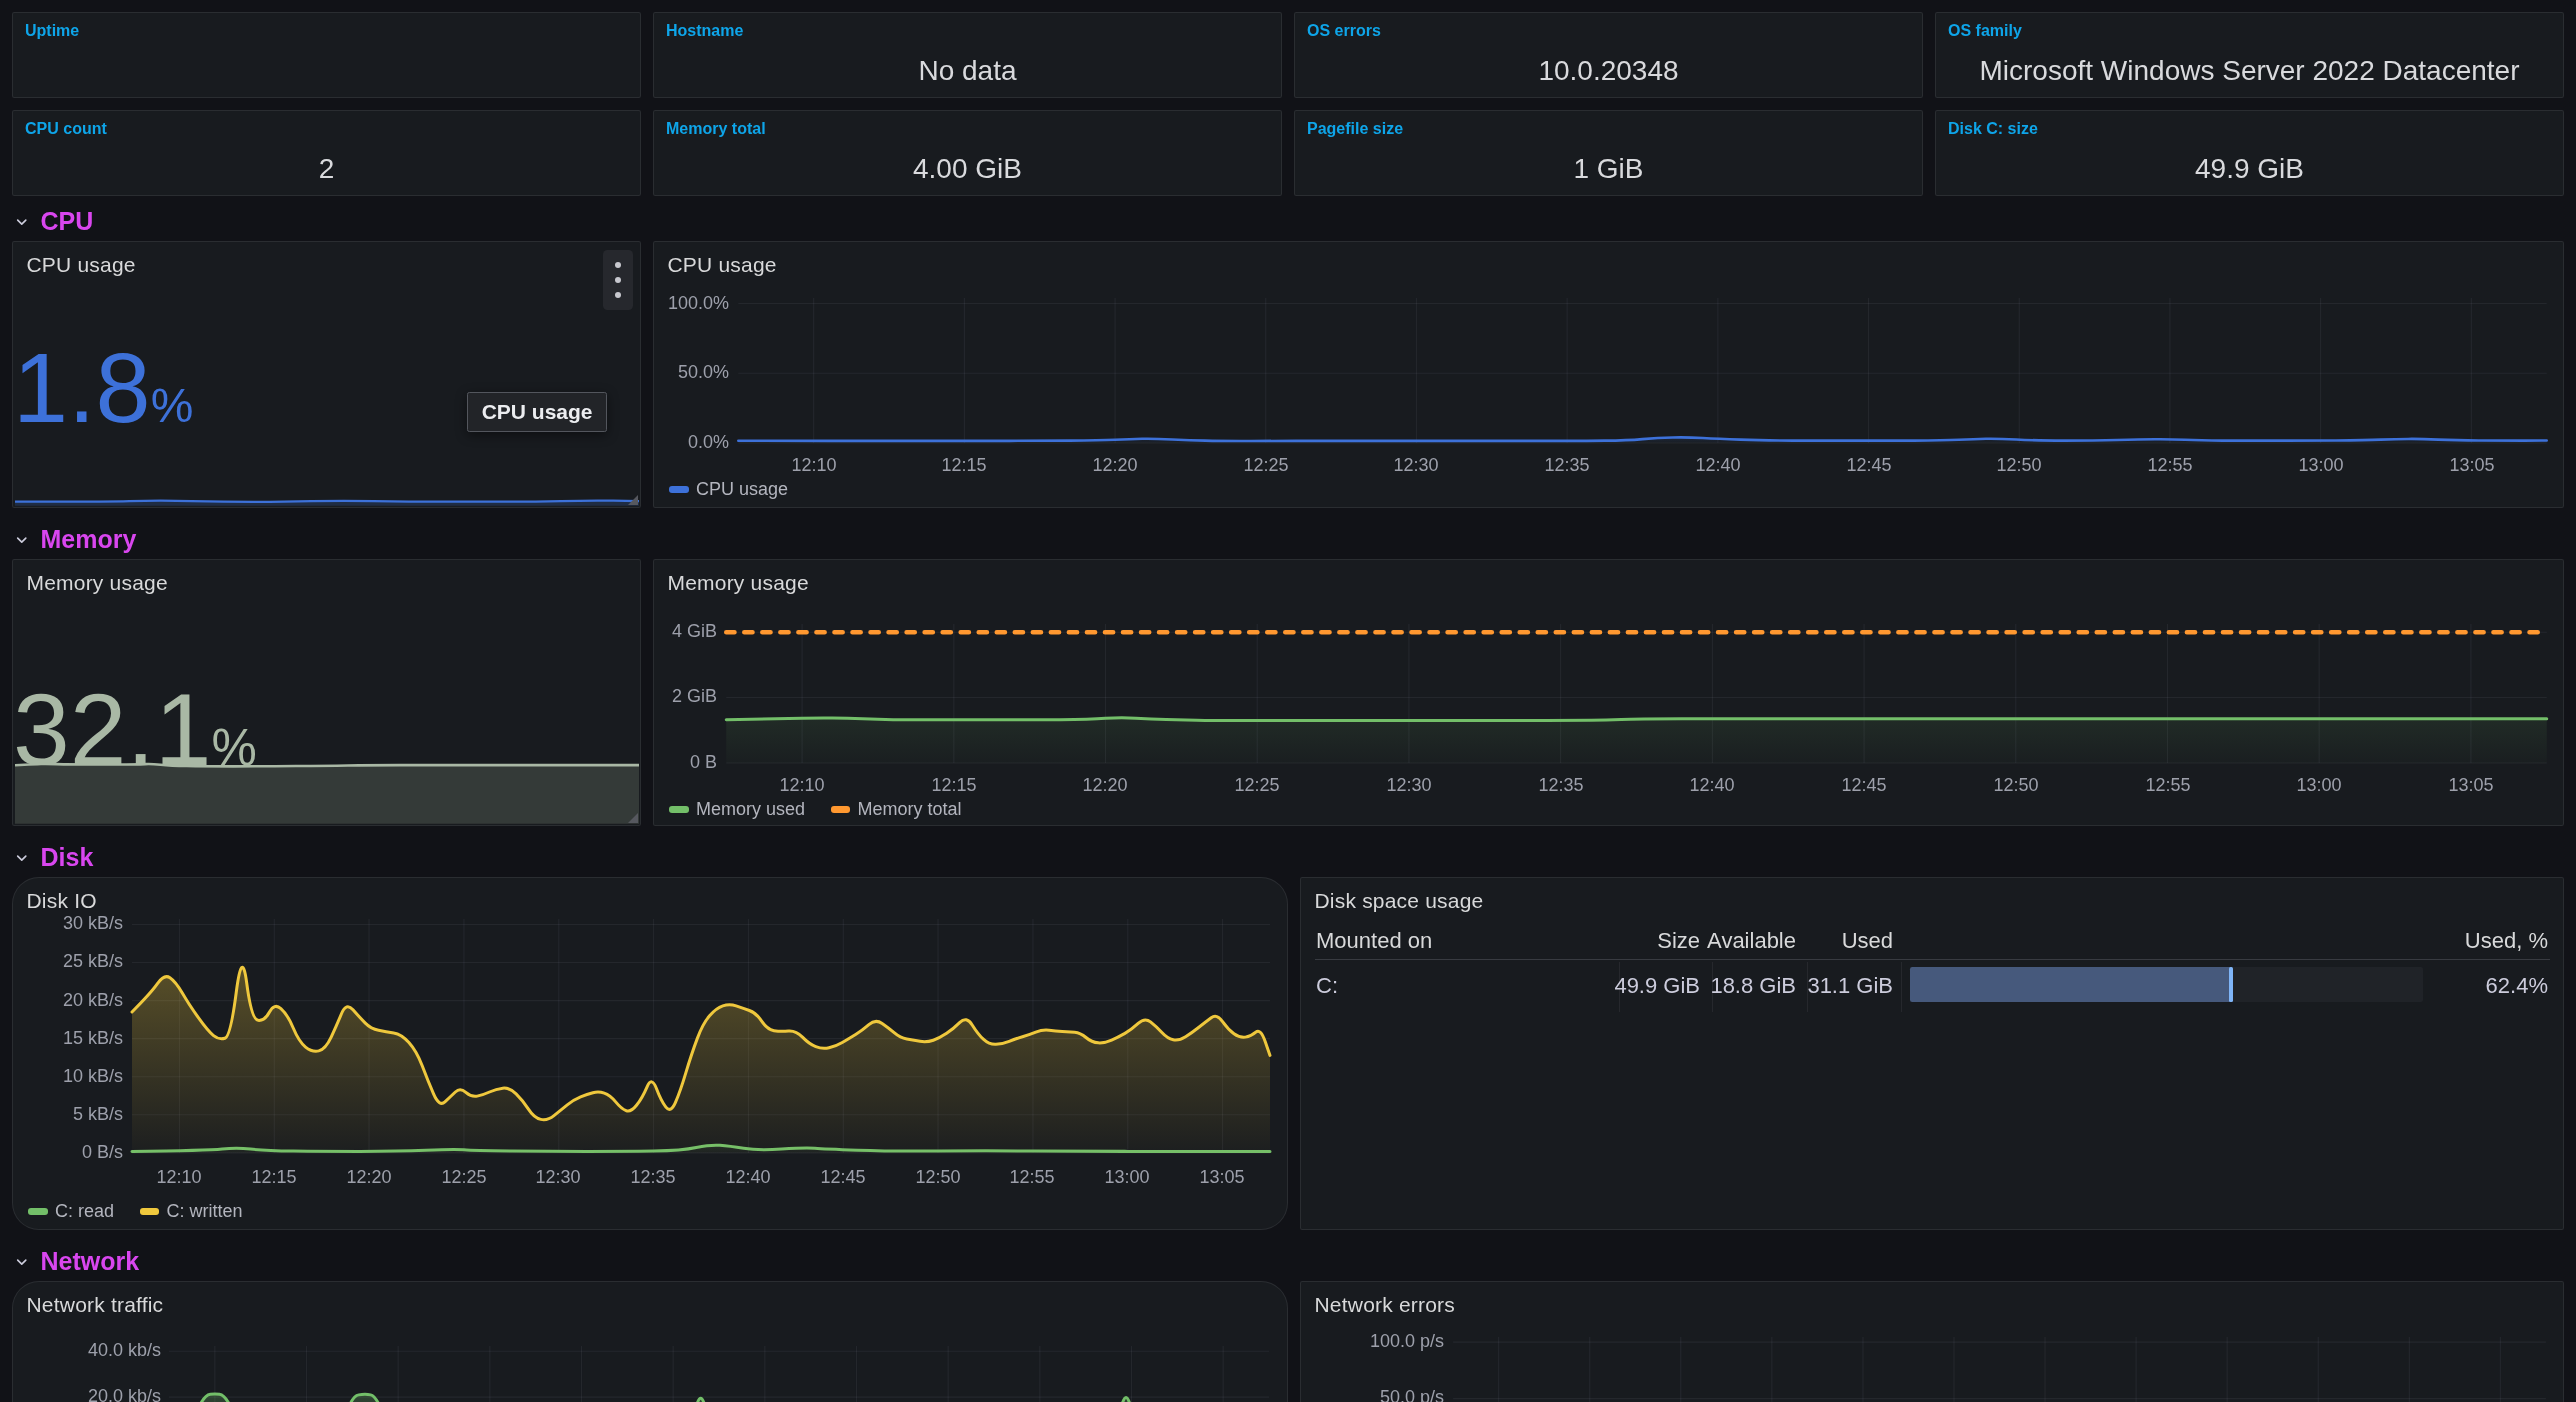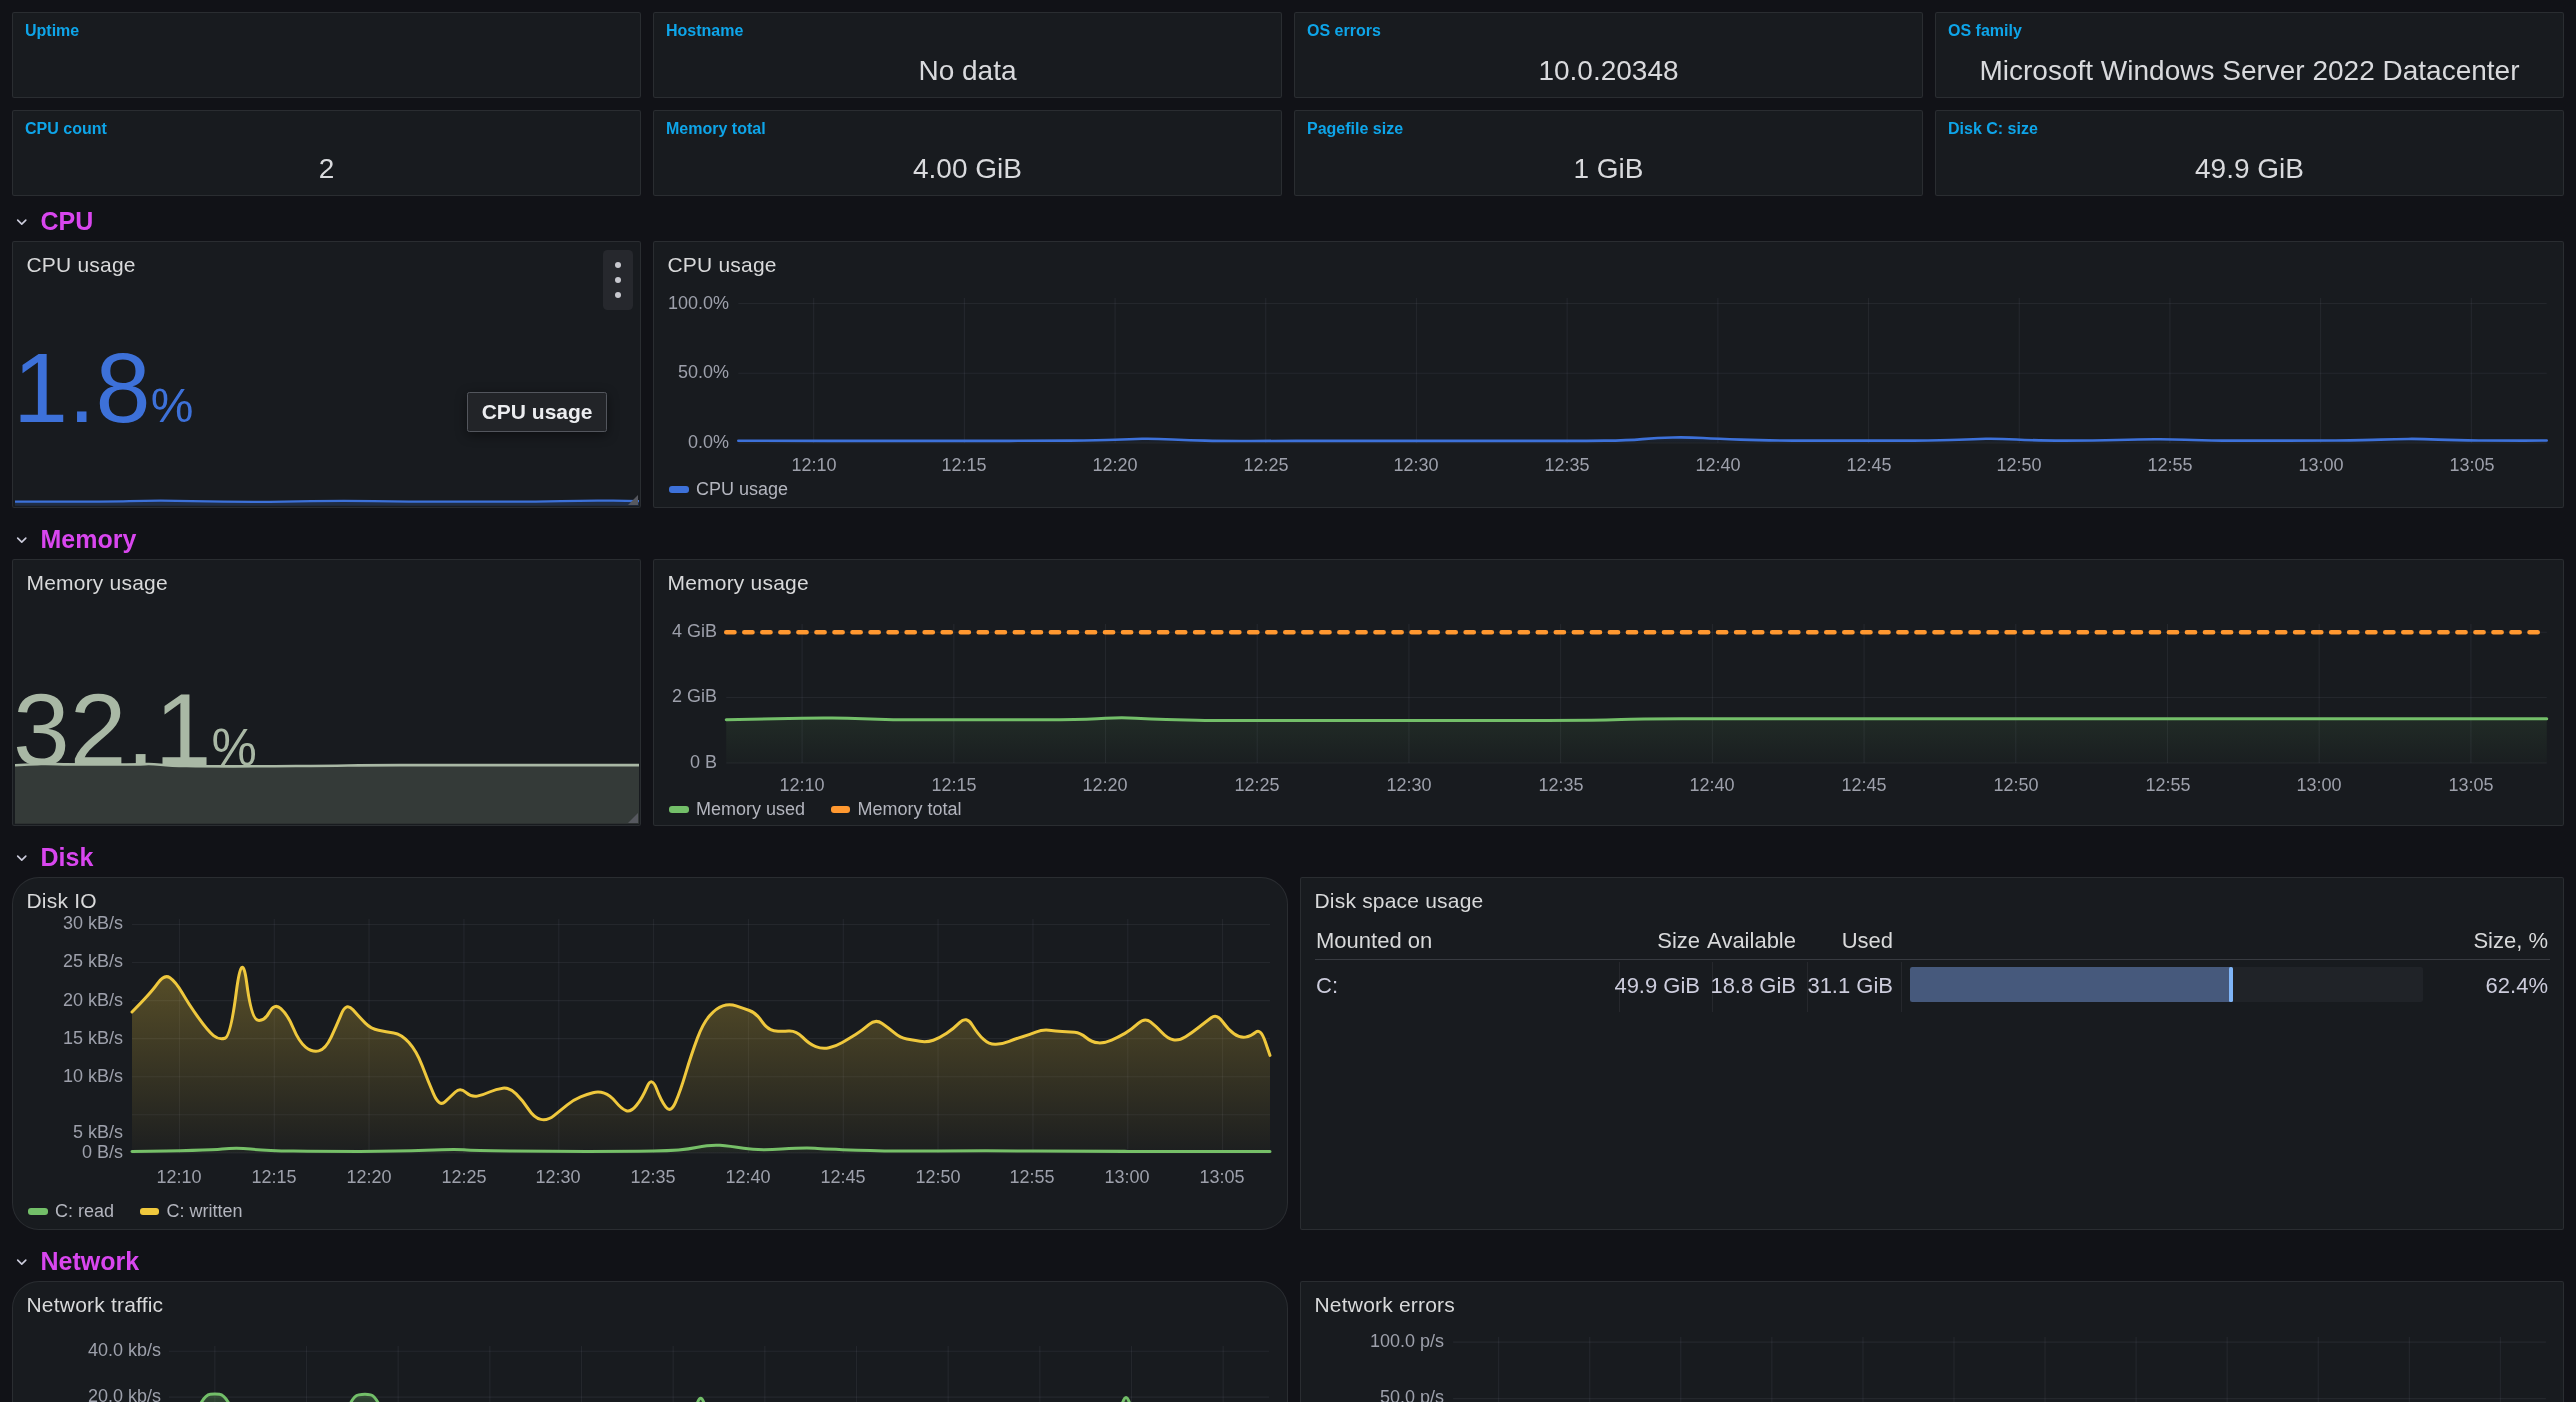--- a/index.html
+++ b/index.html
@@ -243,21 +243,21 @@
 <div class="section-head gap">
   <svg class="chev" viewBox="0 0 24 24" fill="none">
     <path d="M7 10l5 5 5-5" stroke="#CCCCDC" stroke-width="2" stroke-linecap="round" stroke-linejoin="round"></path>
     </svg>
   <span class="section-title">Disk</span>
 </div>
 <div class="row row-h470">
   <div class="panel w-half">
     <div class="panel-title">Disk IO</div>
   <div class="ylab" style="left: -3px; top: 264px;">0 B/s</div>
-      <div class="ylab" style="left: -3px; top: 226px; margin-top: 18px;">5 kB/s</div>
+      <div class="ylab" style="left: -3px; top: 226px;">5 kB/s</div>
       <div class="ylab" style="left: -3px; top: 188px;">10 kB/s</div>
       <div class="ylab" style="left: -3px; top: 150px;">15 kB/s</div>
       <div class="ylab" style="left: -3px; top: 112px;">20 kB/s</div>
       <div class="ylab" style="left: -3px; top: 73px;">25 kB/s</div>
       <div class="ylab" style="left: -3px; top: 35px;">30 kB/s</div>
       <svg width="1138" height="234" viewBox="0 0 1514 311" style="position: absolute; left: 119px; top: 41px; overflow: visible;">
         <defs>
           <linearGradient id="g-disk_io-0" x1="0" y1="0" x2="0" y2="1">
             <stop offset="0%" stop-color="#73BF69" stop-opacity="0.1"></stop>
             <stop offset="100%" stop-color="#73BF69" stop-opacity="0.02"></stop>
@@ -313,21 +313,21 @@
           <span class="ltxt">C: written</span>
         </span>
       </div>
     </div>
   <div class="panel flex1">
     <div class="panel-title">Disk space usage</div>
     <div class="th" style="left:15px; top:50px;">Mounted on</div>
     <div class="th r" style="left:249px; width:150px; top:50px;">Size</div>
     <div class="th r" style="left:345px; width:150px; top:50px;">Available</div>
     <div class="th r" style="left:442px; width:150px; top:50px;">Used</div>
-    <div class="th r" style="right:15px; width:165px; top:50px;">Size, %</div>
+    <div class="th r" style="right:15px; width:165px; top:50px;">Used, %</div>
     <div class="tsep" style="top:81px;"></div>
     <div class="vsep" style="left:318px; top:84px; height:50px;"></div>
     <div class="vsep" style="left:411px; top:84px; height:50px;"></div>
     <div class="vsep" style="left:506px; top:84px; height:50px;"></div>
     <div class="vsep" style="left:600px; top:84px; height:50px;"></div>
     <div>
       <div class="td" style="left:15px; top:95px;">C:</div>
       <div class="td r" style="left:249px; width:150px; top:95px;">49.9 GiB</div>
       <div class="td r" style="left:345px; width:150px; top:95px;">18.8 GiB</div>
       <div class="td r" style="left:442px; width:150px; top:95px;">31.1 GiB</div>

